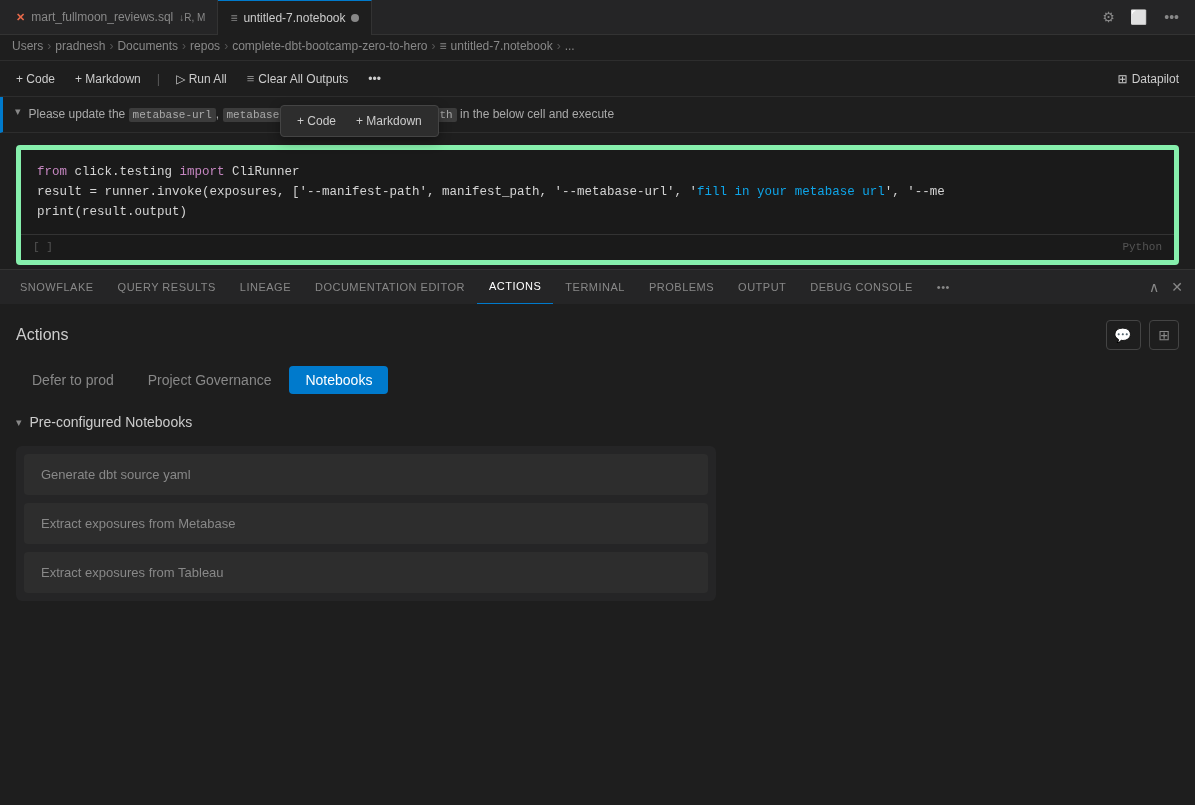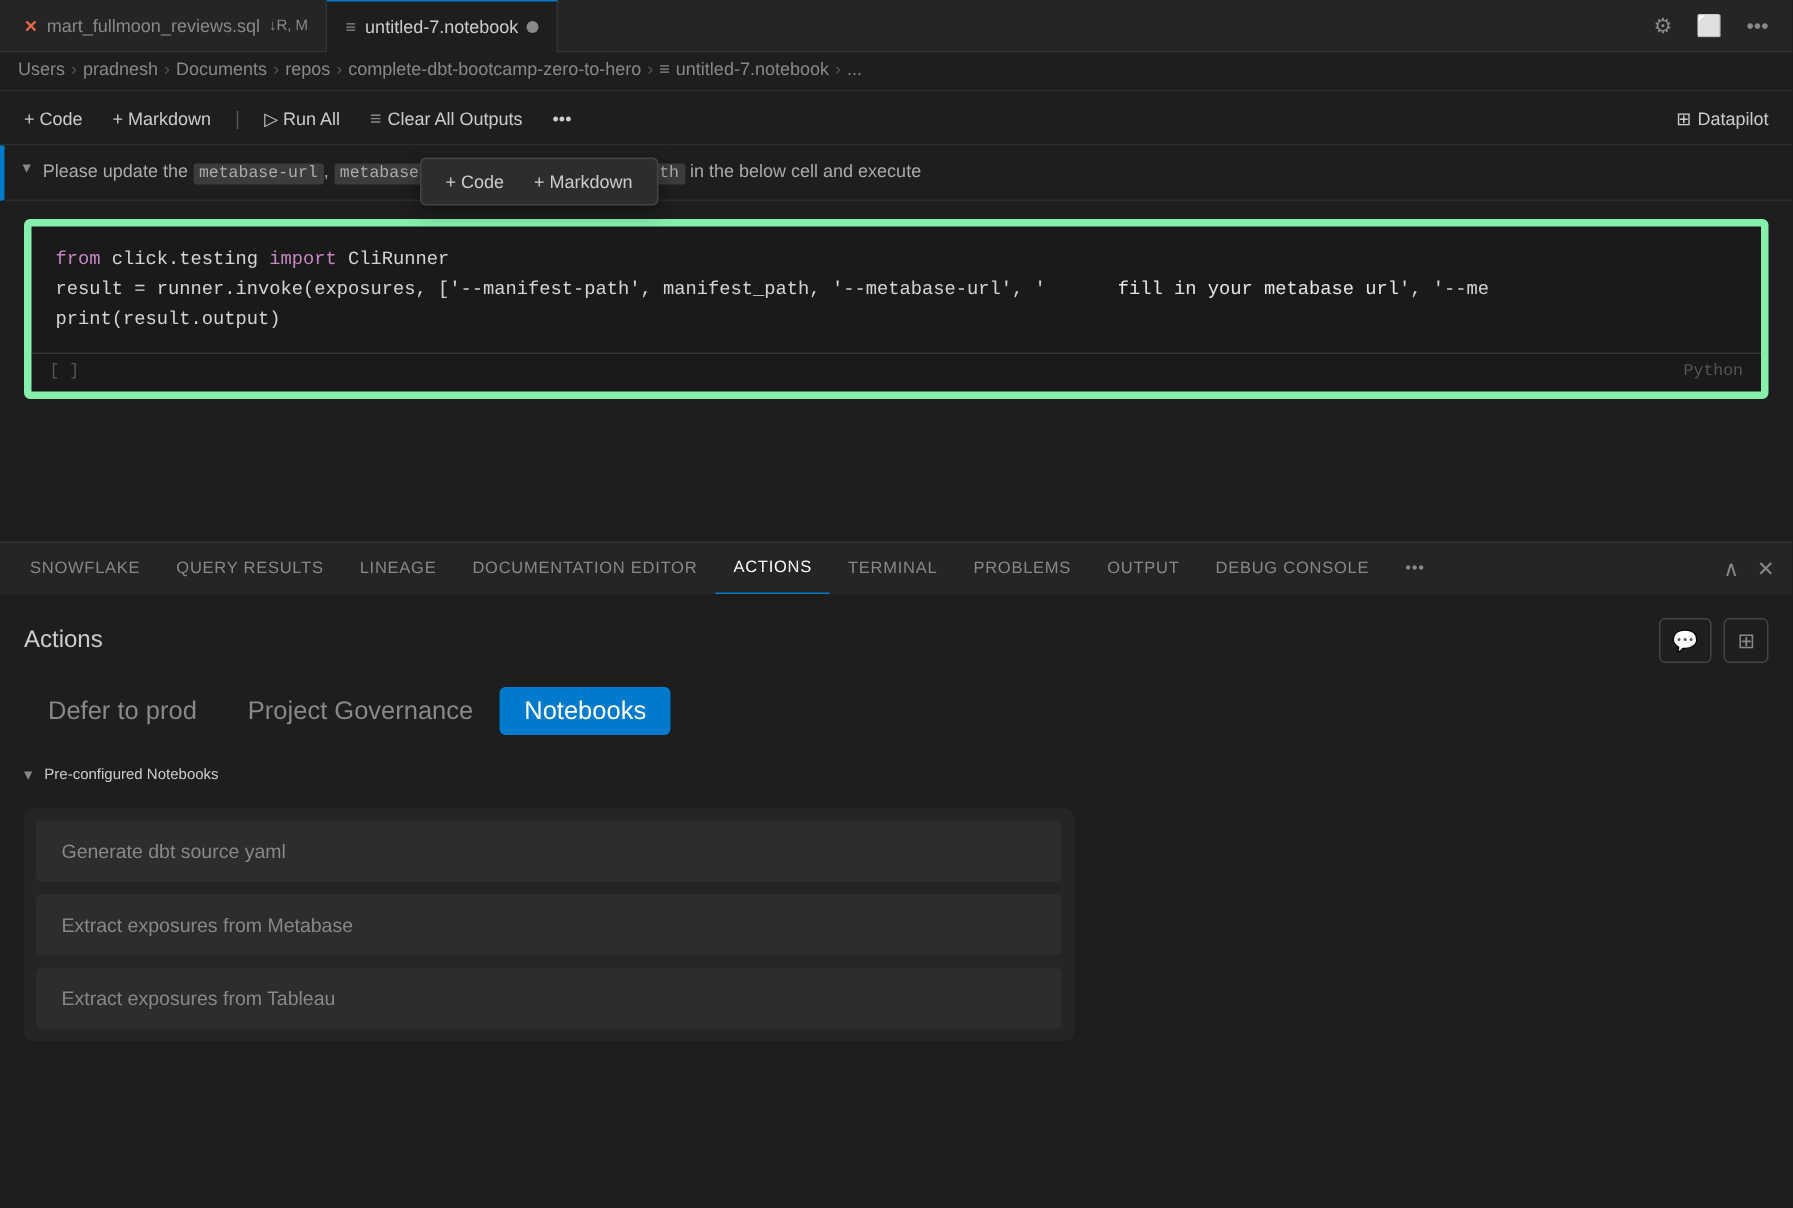--- a/index.html
+++ b/index.html
@@ -198,21 +198,21 @@
       line-height: 1.6;
       overflow: hidden;
     }
     .code-cell-content {
       padding: 12px 16px;
       overflow-x: hidden;
     }
     .code-line { white-space: pre; display: block; }
     .kw-from { color: #c586c0; }
     .kw-import { color: #c586c0; }
-    .str { color: #e5e5e5; margin-left: 48px; }
+    .str { color: #0ea5e9; }
     .plain { color: #d4d4d4; }
 
     .cell-footer {
       display: flex;
       justify-content: space-between;
       align-items: center;
       padding: 4px 12px;
       border-top: 1px solid #333;
       color: #555;
       font-size: 11px;
@@ -291,38 +291,38 @@
       display: flex;
       gap: 2px;
       margin-bottom: 20px;
     }
     .action-subtab {
       padding: 6px 16px;
       background: none;
       border: none;
       color: #888;
       cursor: pointer;
-      font-size: 17px;
+      font-size: 14px;
       border-radius: 4px;
     }
     .action-subtab.active {
       background: #007acc;
       color: #fff;
     }
 
     
     .section-header {
       display: flex;
       align-items: center;
       gap: 8px;
       margin-bottom: 16px;
       cursor: pointer;
     }
     .section-title {
-      font-size: 10px;
+      font-size: 14px;
       color: #ccc;
     }
     .section-collapse {
       color: #888;
       font-size: 11px;
     }
 
     .notebook-cards {
       display: flex;
       flex-direction: column;
@@ -349,21 +349,21 @@
       height: 805px;
     }
     .editor-section {
       flex: 1;
       overflow: hidden;
       min-height: 0;
     }
     .panel-section {
       display: flex;
       flex-direction: column;
-      height: 444px;
+      height: 536px;
     }
   </style>
 </head>
 <body>
 
 <div class="main-container">
 
   <div class="tab-bar">
     <div class="tab">
       <span class="tab-icon-sql">✕</span>

